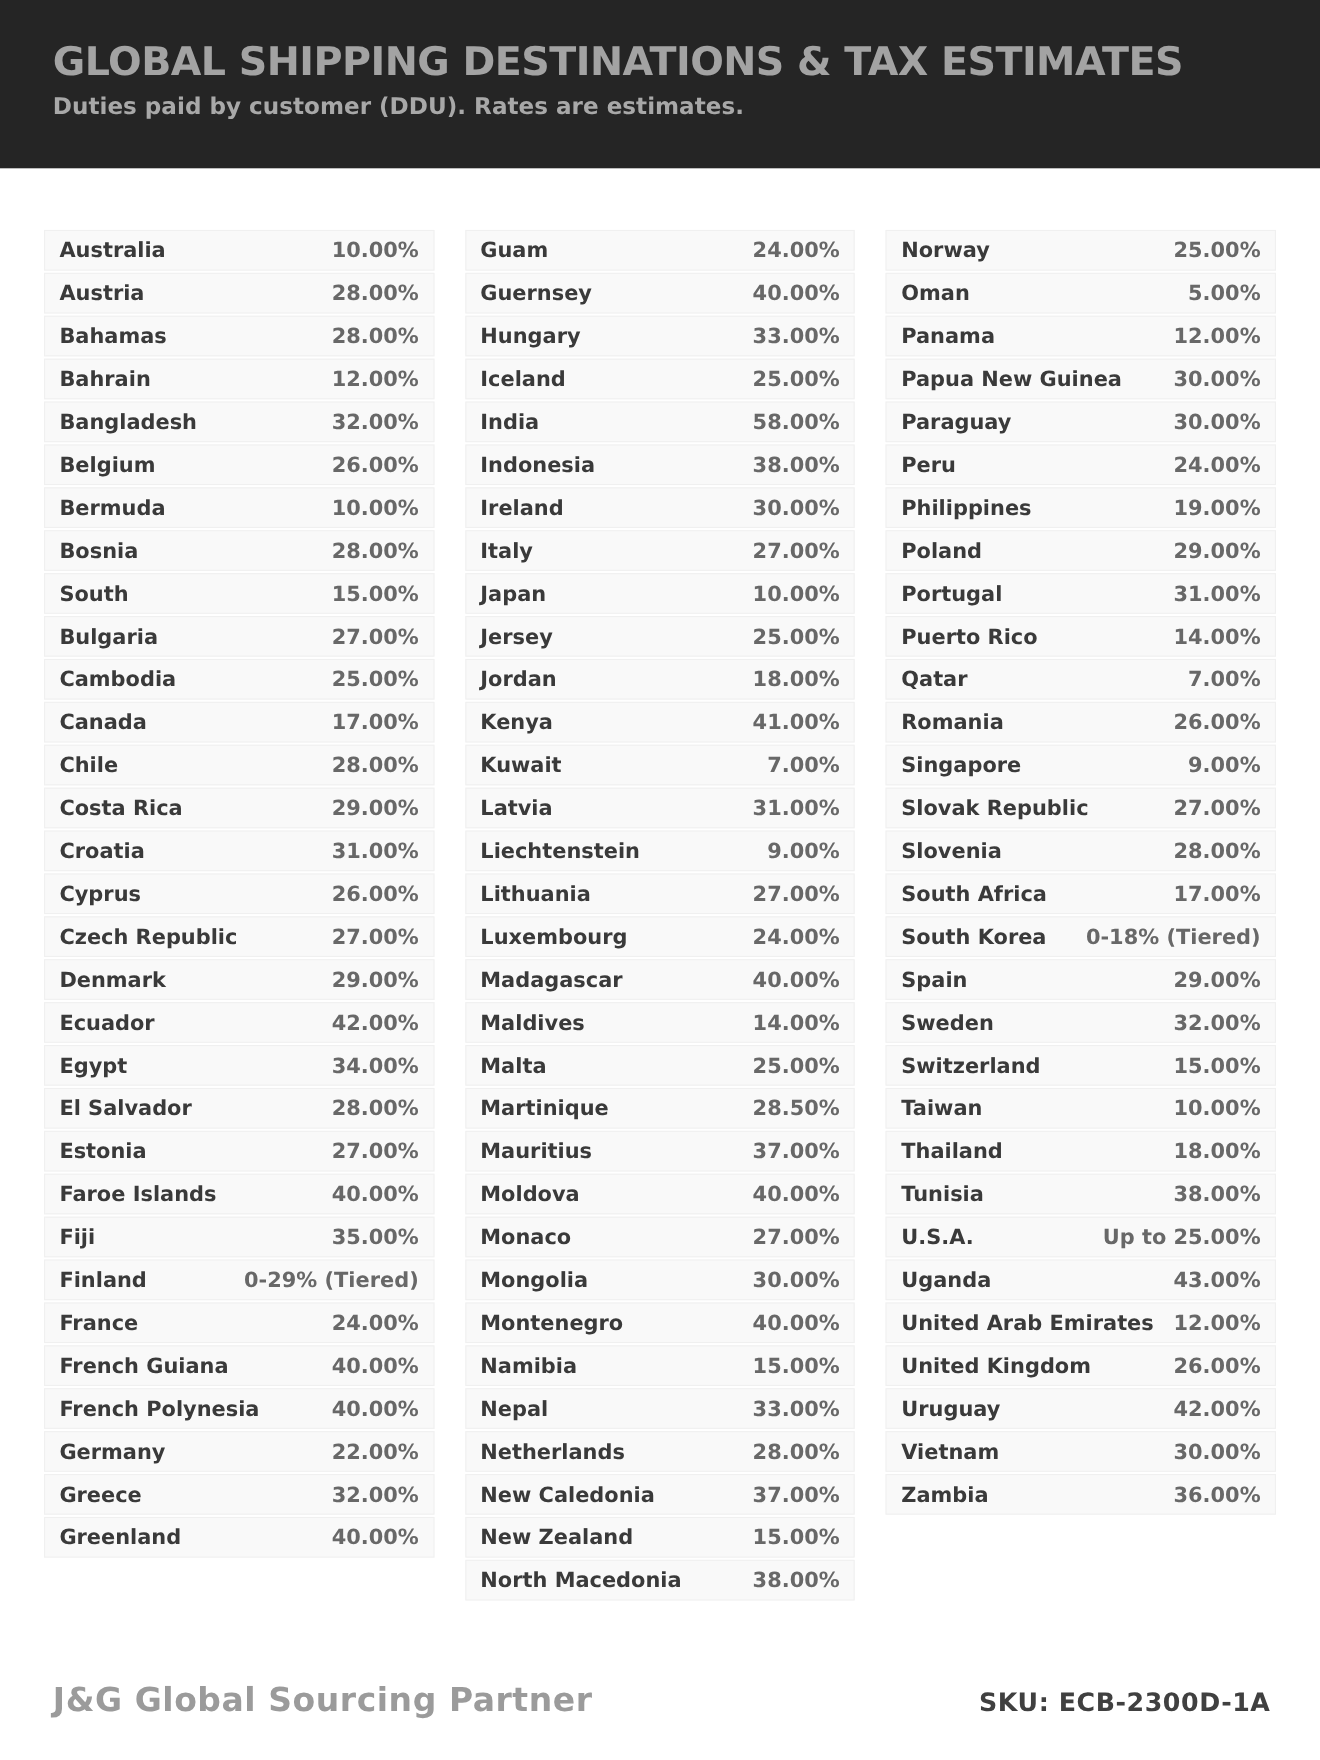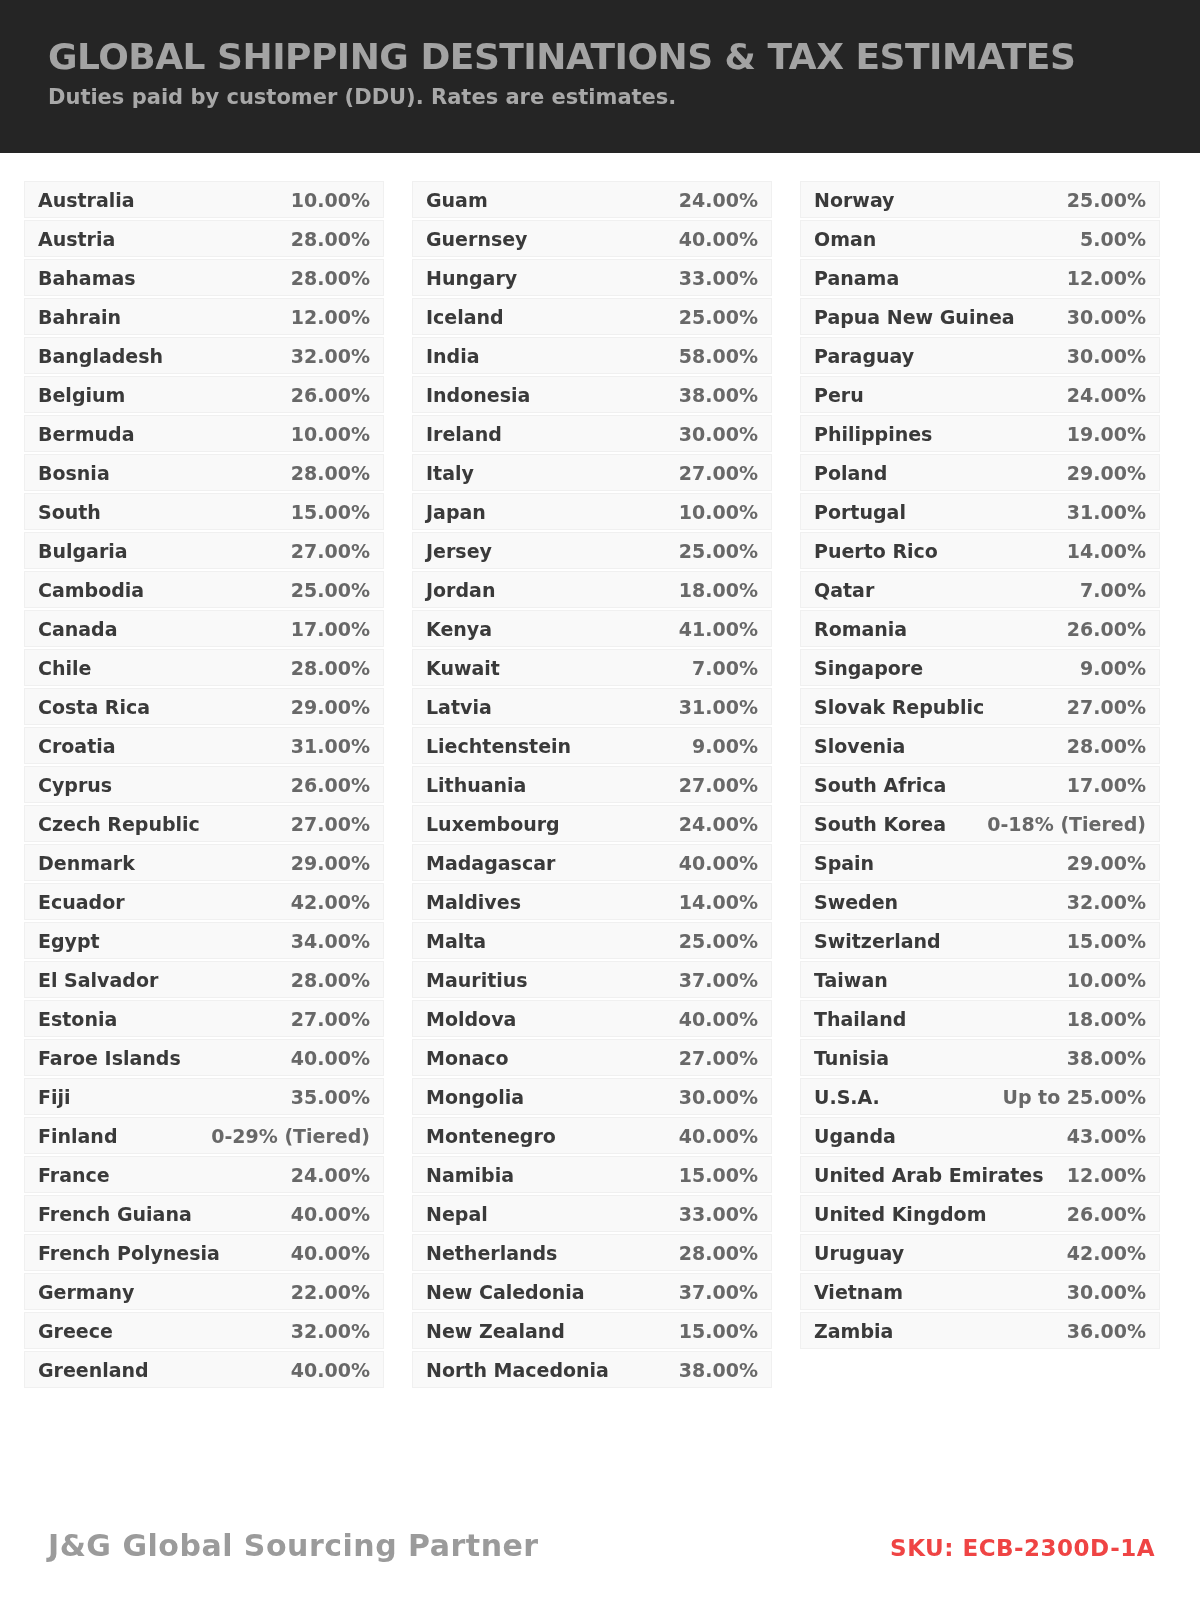--- a/index.html
+++ b/index.html
@@ -37,22 +37,23 @@
     font-size: 21px;
     font-weight: 700;
     letter-spacing: 0;
     white-space: nowrap;
   }
   .table-wrap {
     box-sizing: border-box;
     display: grid;
     grid-template-columns: repeat(3, 1fr);
     column-gap: 28px;
-    padding: 28px 40px 0 24px;
+    padding: 28px 40px 0 40px;
     align-items: start;
+    margin-top: 28px;
   }
   .col { min-width: 0; }
   .row {
     box-sizing: border-box;
     display: flex;
     justify-content: space-between;
     align-items: center;
     height: 37px;
     margin-bottom: 2px;
     background: #f9f9f9;
@@ -82,21 +83,21 @@
     align-items: baseline;
   }
   .brand {
     color: #9b9b9b;
     font-size: 30px;
     font-weight: 700;
     letter-spacing: 0.5px;
     white-space: nowrap;
   }
   .sku {
-    color: #ef4444;
+    color: #404040;
     font-size: 23px;
     font-weight: 700;
     letter-spacing: 0.5px;
     white-space: nowrap;
   }
 </style>
 </head>
 <body>
 
 <div class="page">
@@ -308,20 +309,24 @@
         </div>
         <div class="row">
           <span class="country">Maldives</span>
           <span class="rate">14.00%</span>
         </div>
         <div class="row">
           <span class="country">Malta</span>
           <span class="rate">25.00%</span>
         </div>
         <div class="row">
+          <span class="country">Martinique</span>
+          <span class="rate">28.50%</span>
+        </div>
+        <div class="row">
           <span class="country">Mauritius</span>
           <span class="rate">37.00%</span>
         </div>
         <div class="row">
           <span class="country">Moldova</span>
           <span class="rate">40.00%</span>
         </div>
         <div class="row">
           <span class="country">Monaco</span>
           <span class="rate">27.00%</span>

